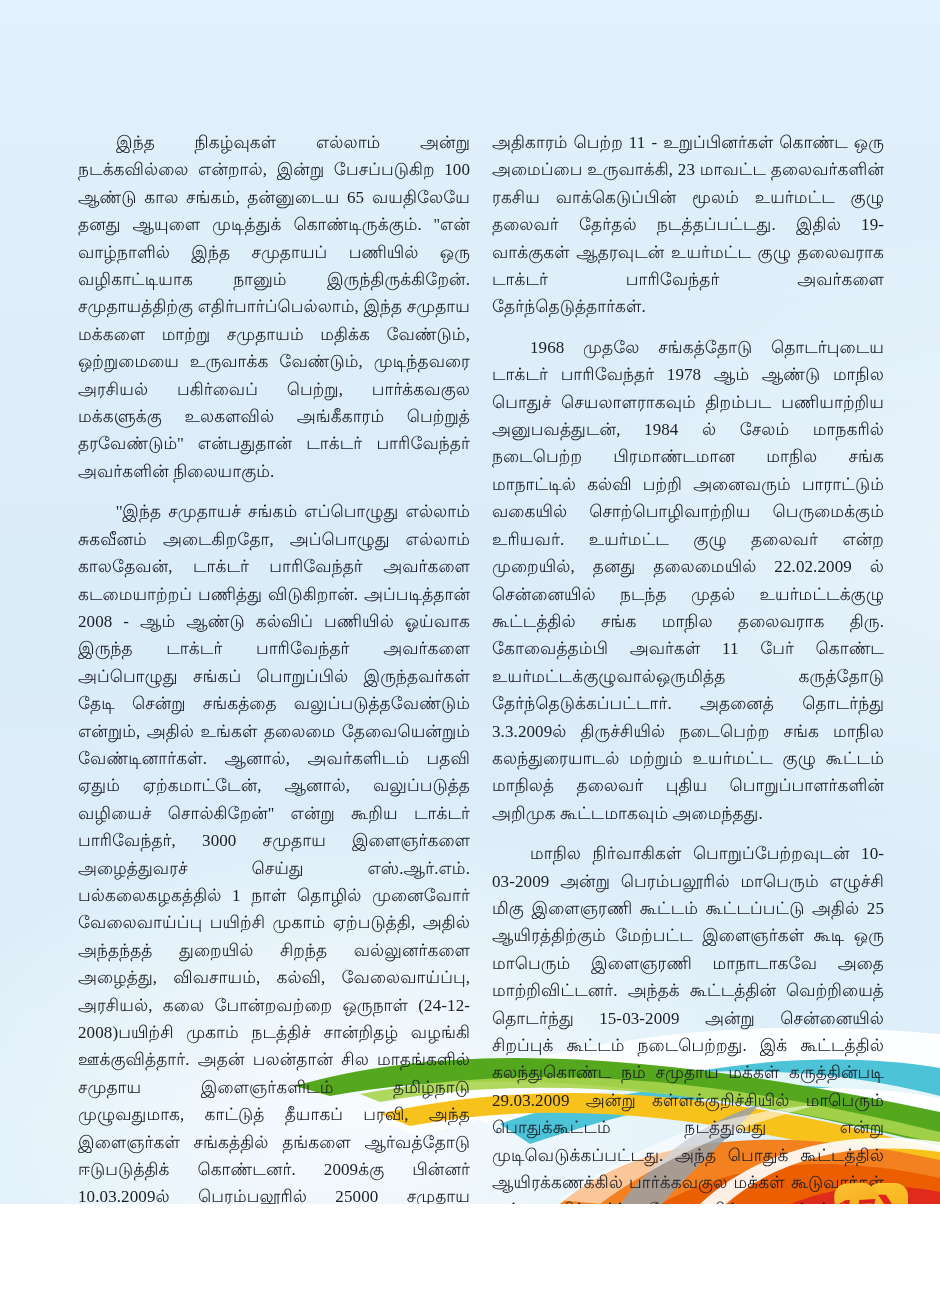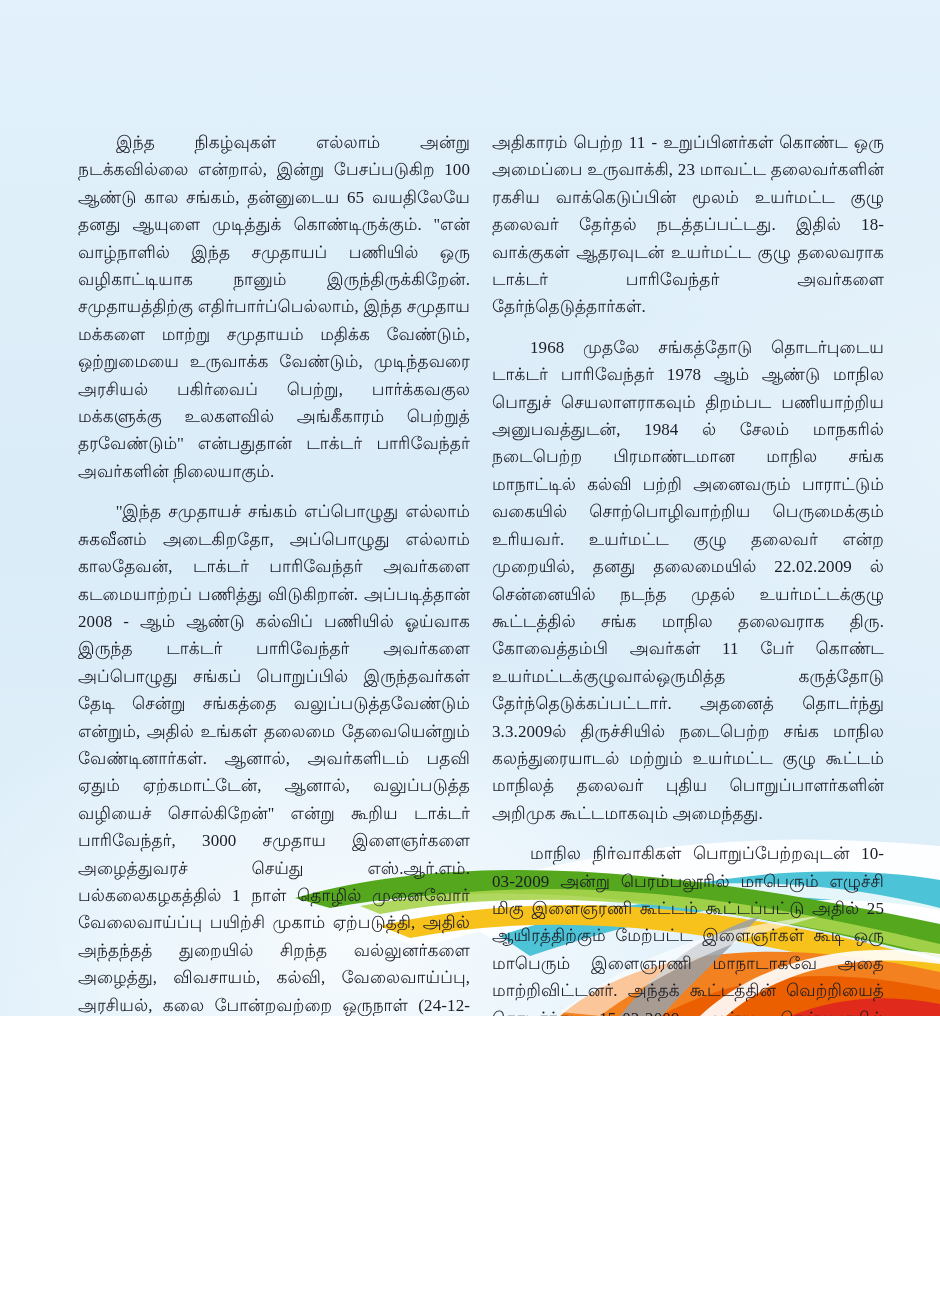--- a/index.html
+++ b/index.html
@@ -1,21 +1,21 @@
 <!DOCTYPE html>
 <html><head>
 <meta charset="utf-8">
 <style>
   * { margin:0; padding:0; box-sizing:border-box; }
   html,body { width:940px; }
   body { font-family:"Liberation Serif", serif; }
 
   .page {
     position:relative;
-    width:940px; height:1016px;
+    width:940px; height:1204px;
     background:
       radial-gradient(ellipse 620px 420px at 38% 92%, rgba(255,255,255,.75) 0%, rgba(255,255,255,0) 70%),
       radial-gradient(ellipse 700px 500px at 105% 45%, rgba(255,255,255,.35) 0%, rgba(255,255,255,0) 70%),
       linear-gradient(180deg, #e2f1fb 0%, #daecf8 50%, #e0f0fa 100%);
     overflow:hidden;
   }
 
   .columns {
     position:absolute;
     top:129px; left:78px;
@@ -115,21 +115,21 @@
     <path d="M 560,236 C 640,176 720,150 820,140 C 730,164 660,196 600,240 Z" fill="#ffffff" opacity="0.55"></path>
   </svg>
 
   <div class="columns">
     <div class="col">
       <p>இந்த நிகழ்வுகள் எல்லாம் அன்று நடக்கவில்லை என்றால், இன்று பேசப்படுகிற 100 ஆண்டு கால சங்கம், தன்னுடைய 65 வயதிலேயே தனது ஆயுளை முடித்துக் கொண்டிருக்கும். ''என் வாழ்நாளில் இந்த சமுதாயப் பணியில் ஒரு வழிகாட்டியாக நானும் இருந்திருக்கிறேன். சமுதாயத்திற்கு எதிர்பார்ப்பெல்லாம், இந்த சமுதாய மக்களை மாற்று சமுதாயம் மதிக்க வேண்டும், ஒற்றுமையை உருவாக்க வேண்டும், முடிந்தவரை அரசியல் பகிர்வைப் பெற்று, பார்க்கவகுல மக்களுக்கு உலகளவில் அங்கீகாரம் பெற்றுத் தரவேண்டும்'' என்பதுதான் டாக்டர் பாரிவேந்தர் அவர்களின் நிலையாகும்.</p>
       <p>''இந்த சமுதாயச் சங்கம் எப்பொழுது எல்லாம் சுகவீனம் அடைகிறதோ, அப்பொழுது எல்லாம் காலதேவன், டாக்டர் பாரிவேந்தர் அவர்களை கடமையாற்றப் பணித்து விடுகிறான். அப்படித்தான் 2008 - ஆம் ஆண்டு கல்விப் பணியில் ஓய்வாக இருந்த டாக்டர் பாரிவேந்தர் அவர்களை அப்பொழுது சங்கப் பொறுப்பில் இருந்தவர்கள் தேடி சென்று சங்கத்தை வலுப்படுத்தவேண்டும் என்றும், அதில் உங்கள் தலைமை தேவையென்றும் வேண்டினார்கள். ஆனால், அவர்களிடம் பதவி ஏதும் ஏற்கமாட்டேன், ஆனால், வலுப்படுத்த வழியைச் சொல்கிறேன்'' என்று கூறிய டாக்டர் பாரிவேந்தர், 3000 சமுதாய இளைஞர்களை அழைத்துவரச் செய்து எஸ்.ஆர்.எம். பல்கலைகழகத்தில் 1 நாள் தொழில் முனைவோர் வேலைவாய்ப்பு பயிற்சி முகாம் ஏற்படுத்தி, அதில் அந்தந்தத் துறையில் சிறந்த வல்லுனர்களை அழைத்து, விவசாயம், கல்வி, வேலைவாய்ப்பு, அரசியல், கலை போன்றவற்றை ஒருநாள் (24-12-2008)பயிற்சி முகாம் நடத்திச் சான்றிதழ் வழங்கி ஊக்குவித்தார். அதன் பலன்தான் சில மாதங்களில் சமுதாய இளைஞர்களிடம் தமிழ்நாடு முழுவதுமாக, காட்டுத் தீயாகப் பரவி, அந்த இளைஞர்கள் சங்கத்தில் தங்களை ஆர்வத்தோடு ஈடுபடுத்திக் கொண்டனர். 2009க்கு பின்னர் 10.03.2009ல் பெரம்பலூரில் 25000 சமுதாய இளைஞர்களை ஒரு வார காலக்கெடுவில் கூட்ட முடிந்தது. அந்த சக்தி, அதன் பின்னர் சங்கம் வளர உதவிற்று. பின்னர், இளைஞர்களின் ஆர்வத்தால் புத்துணர்ச்சி பெற்று, தளர்ந்திருந்த சங்கம், தலை நிமிர்ந்து நின்றிட பல பொதுக் கூட்டங்களும், மாநாடுகளும் போட்டு, சாதனை செய்த வரலாறு எல்லாம் நீங்கள் அறிவீர்கள்.</p>
 
     </div>
     <div class="col">
-      <p class="no-indent">அதிகாரம் பெற்ற 11 - உறுப்பினர்கள் கொண்ட ஒரு அமைப்பை உருவாக்கி, 23 மாவட்ட தலைவர்களின் ரகசிய வாக்கெடுப்பின் மூலம் உயர்மட்ட குழு தலைவர் தேர்தல் நடத்தப்பட்டது. இதில் 18-வாக்குகள் ஆதரவுடன் உயர்மட்ட குழு தலைவராக டாக்டர் பாரிவேந்தர் அவர்களை தேர்ந்தெடுத்தார்கள்.</p>
+      <p class="no-indent">அதிகாரம் பெற்ற 11 - உறுப்பினர்கள் கொண்ட ஒரு அமைப்பை உருவாக்கி, 23 மாவட்ட தலைவர்களின் ரகசிய வாக்கெடுப்பின் மூலம் உயர்மட்ட குழு தலைவர் தேர்தல் நடத்தப்பட்டது. இதில் 19-வாக்குகள் ஆதரவுடன் உயர்மட்ட குழு தலைவராக டாக்டர் பாரிவேந்தர் அவர்களை தேர்ந்தெடுத்தார்கள்.</p>
       <p>1968 முதலே சங்கத்தோடு தொடர்புடைய டாக்டர் பாரிவேந்தர் 1978 ஆம் ஆண்டு மாநில பொதுச் செயலாளராகவும் திறம்பட பணியாற்றிய அனுபவத்துடன், 1984 ல் சேலம் மாநகரில் நடைபெற்ற பிரமாண்டமான மாநில சங்க மாநாட்டில் கல்வி பற்றி அனைவரும் பாராட்டும் வகையில் சொற்பொழிவாற்றிய பெருமைக்கும் உரியவர். உயர்மட்ட குழு தலைவர் என்ற முறையில், தனது தலைமையில் 22.02.2009 ல் சென்னையில் நடந்த முதல் உயர்மட்டக்குழு கூட்டத்தில் சங்க மாநில தலைவராக திரு. கோவைத்தம்பி அவர்கள் 11 பேர் கொண்ட உயர்மட்டக்குழுவால்ஒருமித்த கருத்தோடு தேர்ந்தெடுக்கப்பட்டார். அதனைத் தொடர்ந்து 3.3.2009ல் திருச்சியில் நடைபெற்ற சங்க மாநில கலந்துரையாடல் மற்றும் உயர்மட்ட குழு கூட்டம் மாநிலத் தலைவர் புதிய பொறுப்பாளர்களின் அறிமுக கூட்டமாகவும் அமைந்தது.</p>
       <p>மாநில நிர்வாகிகள் பொறுப்பேற்றவுடன் 10-03-2009 அன்று பெரம்பலூரில் மாபெரும் எழுச்சி மிகு இளைஞரணி கூட்டம் கூட்டப்பட்டு அதில் 25 ஆயிரத்திற்கும் மேற்பட்ட இளைஞர்கள் கூடி ஒரு மாபெரும் இளைஞரணி மாநாடாகவே அதை மாற்றிவிட்டனர். அந்தக் கூட்டத்தின் வெற்றியைத் தொடர்ந்து 15-03-2009 அன்று சென்னையில் சிறப்புக் கூட்டம் நடைபெற்றது. இக் கூட்டத்தில் கலந்துகொண்ட நம் சமுதாய மக்கள் கருத்தின்படி 29.03.2009 அன்று கள்ளக்குறிச்சியில் மாபெரும் பொதுக்கூட்டம் நடத்துவது என்று முடிவெடுக்கப்பட்டது. அந்த பொதுக் கூட்டத்தில் ஆயிரக்கணக்கில் பார்க்கவகுல மக்கள் கூடுவார்கள் என்று எதிர்பார்த்த வேளையில்,3 - லட்சத்திற்கும் மேற்பட்ட மக்கள் கூடி தமிழக அரசியலில் ஒரு பூகம்பத்தையே உருவாக்கி, புதிய பார்க்கவ வரலாற்றை ஏற்படுத்தி முத்திரை பதித்தனர்.</p>
 
     </div>
   </div>
 
   <div class="badge-group">
     <div class="badge-sq badge-num">
       <span class="num">17</span>
     </div>

